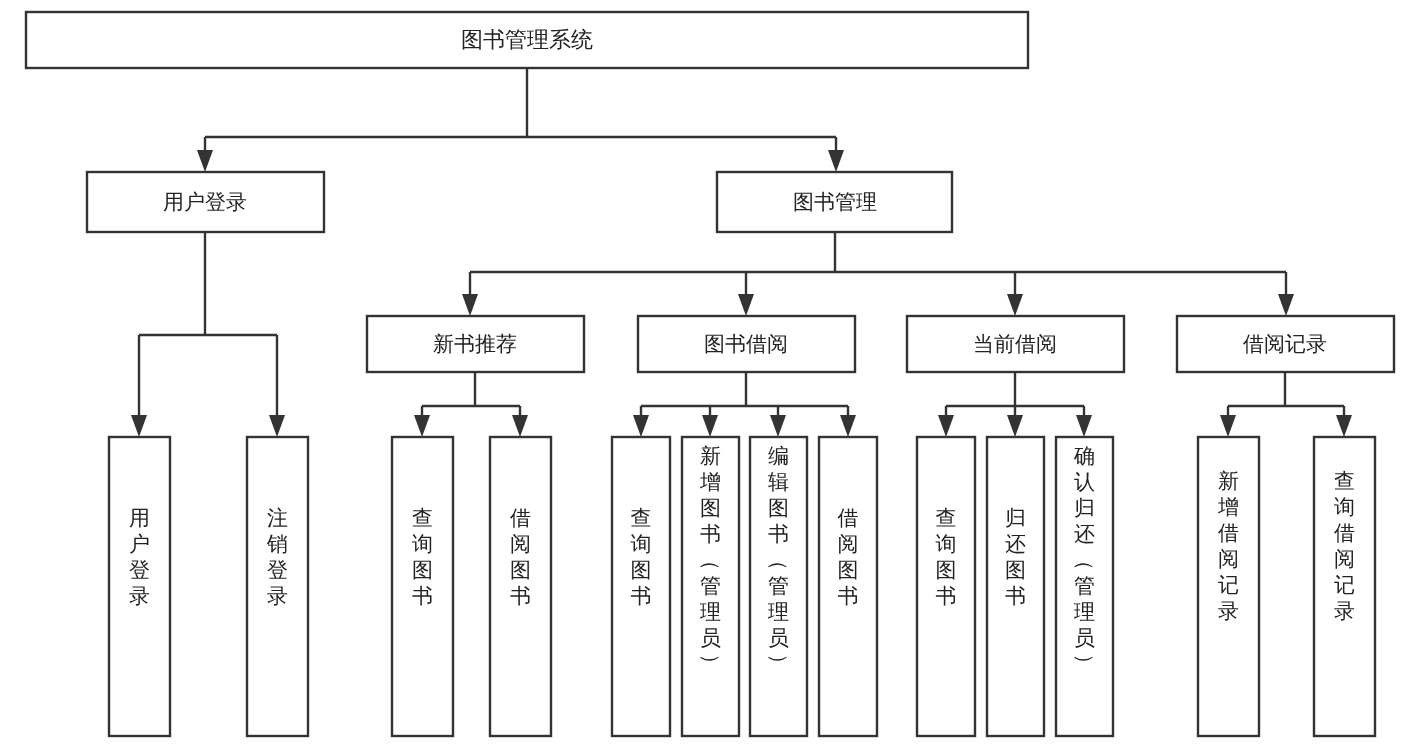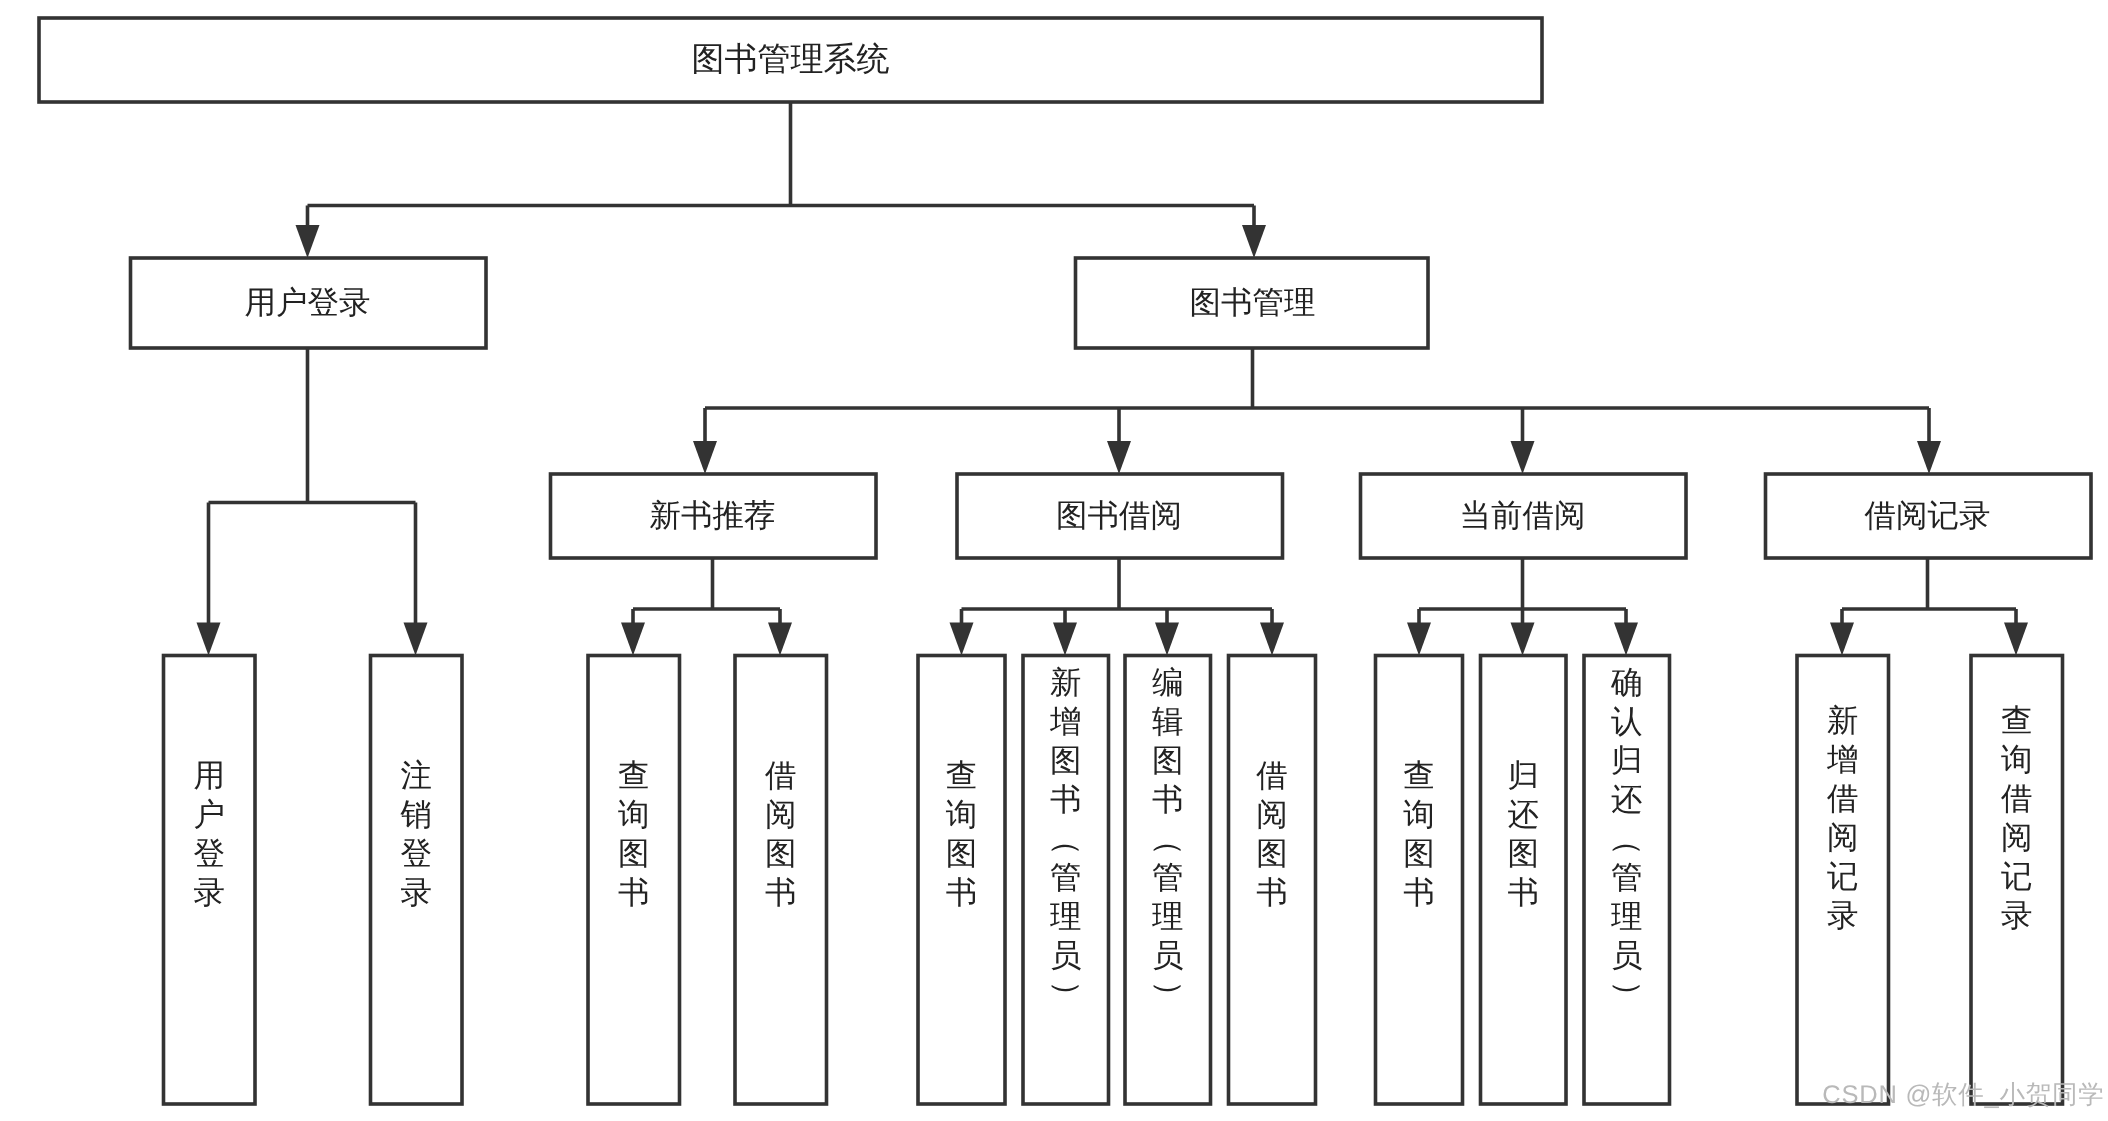--- a/index.html
+++ b/index.html
@@ -305,14 +305,13 @@
     </div>
   <div class="leaf-label-cell" style="left:1308px; width:61px; top:468px;">
       <span class="glyph">查</span>
       <span class="glyph">询</span>
       <span class="glyph">借</span>
       <span class="glyph">阅</span>
       <span class="glyph">记</span>
       <span class="glyph">录</span>
     </div>
 
-  <div class="watermark">CSDN @软件_小贺同学</div>
 </div>
 
 </body></html>

